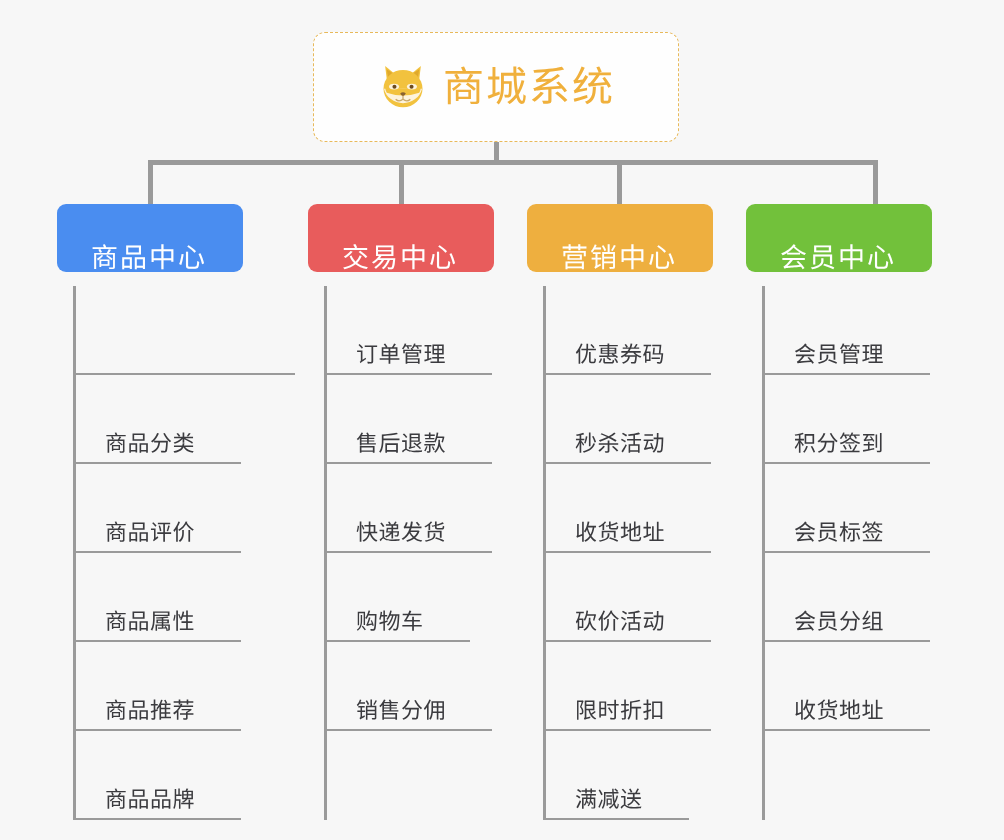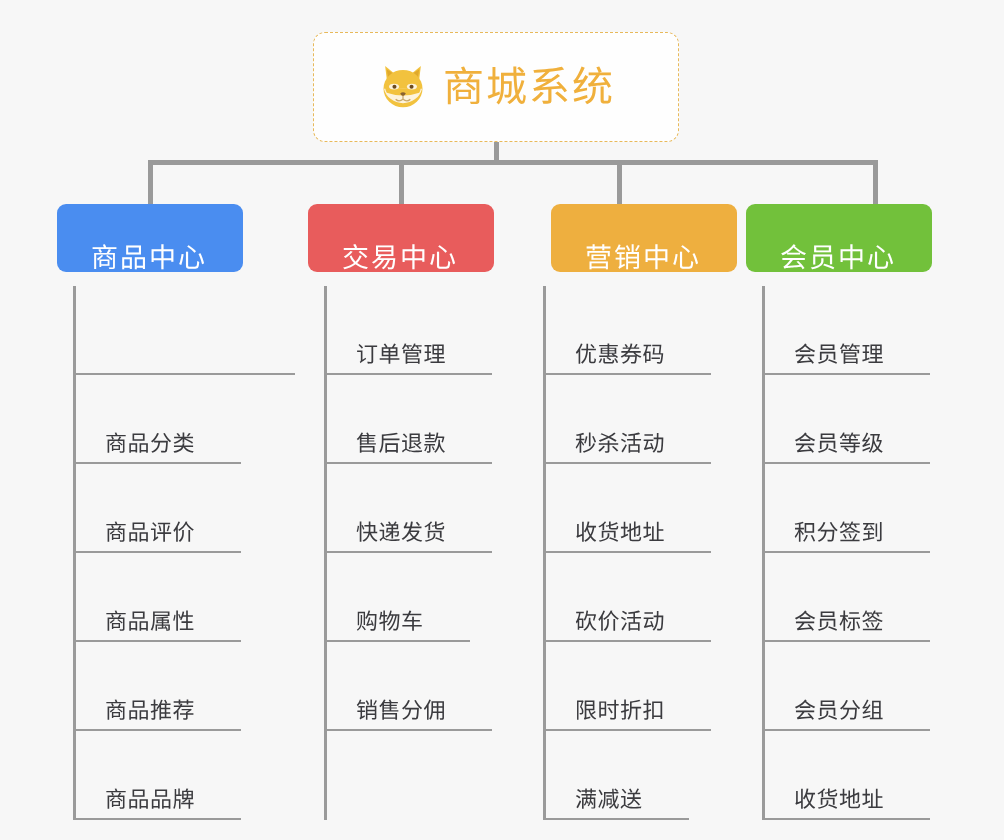--- a/index.html
+++ b/index.html
@@ -183,21 +183,21 @@
         <span class="leaf-label">购物车</span>
       </div>
       <div class="leaf">
         <div class="leaf-line" style="width:165px;"></div>
         <span class="leaf-label">销售分佣</span>
       </div>
     </div>
   </div>
 
   <div class="col" style="left:527px;width:200px;">
-    <div class="cat-box" style="width:186px;background:#eeaf3f;margin-left:24px;">
+    <div class="cat-box" style="width:186px;background:#eeaf3f;">
       <span class="cat-label">营销中心</span>
     </div>
     <div class="leaf-wrap">
       <div class="leaf-trunk" style="height:534px;"></div>
       <div class="leaf">
         <div class="leaf-line" style="width:165px;"></div>
         <span class="leaf-label">优惠券码</span>
       </div>
       <div class="leaf">
         <div class="leaf-line" style="width:165px;"></div>
@@ -227,24 +227,20 @@
       <span class="cat-label">会员中心</span>
     </div>
     <div class="leaf-wrap">
       <div class="leaf-trunk" style="height:534px;"></div>
       <div class="leaf">
         <div class="leaf-line" style="width:165px;"></div>
         <span class="leaf-label">会员管理</span>
       </div>
       <div class="leaf">
         <div class="leaf-line" style="width:165px;"></div>
-        <span class="leaf-label">会员等级</span>
-      </div>
-      <div class="leaf">
-        <div class="leaf-line" style="width:165px;"></div>
         <span class="leaf-label">积分签到</span>
       </div>
       <div class="leaf">
         <div class="leaf-line" style="width:165px;"></div>
         <span class="leaf-label">会员标签</span>
       </div>
       <div class="leaf">
         <div class="leaf-line" style="width:165px;"></div>
         <span class="leaf-label">会员分组</span>
       </div>

